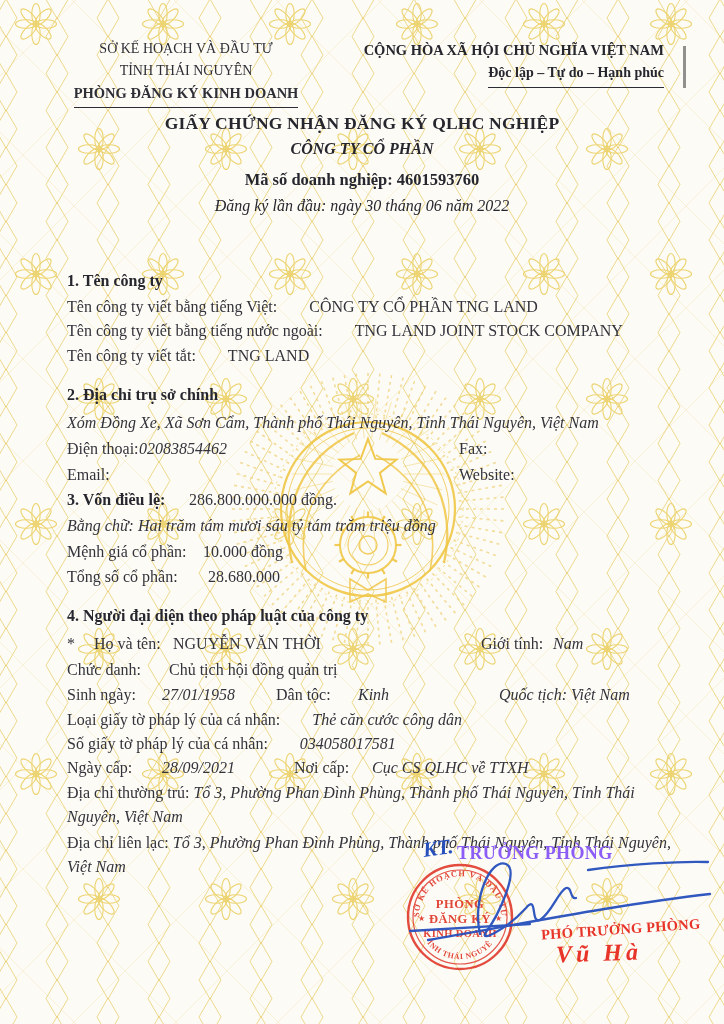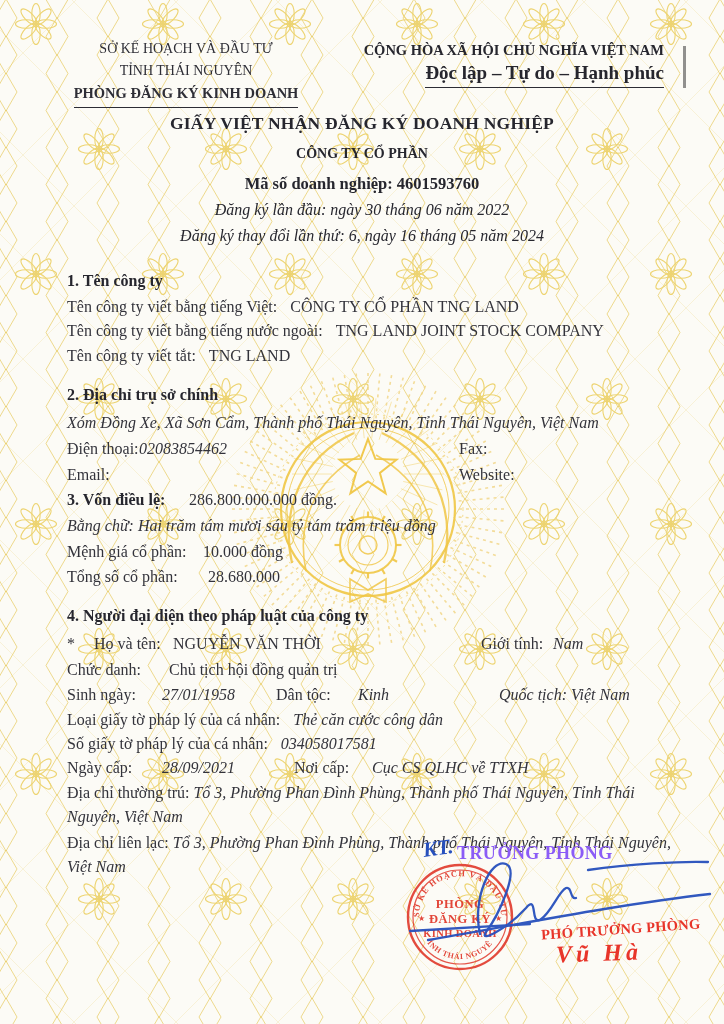--- a/index.html
+++ b/index.html
@@ -8,36 +8,36 @@
   svg.bg{position:absolute;left:0;top:0;z-index:0;}
   .emblem{position:absolute;left:228px;top:369px;z-index:1;}
   .content{position:absolute;left:0;top:0;width:724px;height:1024px;z-index:2;}
 
   
   .hl{position:absolute;top:38px;left:70px;width:232px;text-align:center;font-size:14px;line-height:22px;color:#2e2e36;}
   .hl .l3{font-weight:bold;font-size:14.5px;}
   .hl .u{display:inline-block;border-bottom:1.6px solid #2c2c34;padding-bottom:3px;}
   .hr{position:absolute;top:40px;left:352px;width:312px;text-align:right;color:#26262e;}
   .hr .l1{font-weight:bold;font-size:14.5px;line-height:20px;}
-  .hr .l2{font-weight:bold;font-size:19px;line-height:25px;}
+  .hr .l2{font-weight:bold;font-size:14px;line-height:25px;}
   .hr .u{display:inline-block;border-bottom:1.6px solid #2c2c34;padding-bottom:2px;}
 
   
   .titleblock{position:absolute;top:113px;left:0;width:724px;text-align:center;color:#26262e;}
   .t1{font-size:17.5px;font-weight:bold;letter-spacing:.2px;}
-  .t2{font-size:14px;font-weight:bold;margin-top:12px;}
+  .t2{font-size:16px;font-weight:bold;margin-top:6px;font-style:italic;}
   .code{font-size:16.5px;font-weight:bold;margin-top:12px;}
   .reg{font-size:16px;font-style:italic;line-height:26px;margin-top:3px;}
 
   
   .docbody{position:absolute;top:254px;left:67px;width:614px;font-size:16px;}
   .ln{position:relative;line-height:24.5px;}
   .h{font-weight:bold;line-height:26.5px;color:#26262e;margin-top:14px;}
   .it{font-style:italic;}
-  .gap{margin-left:9px;}
+  .gap{margin-left:28px;}
   .a{position:absolute;top:0;}
   .p-phv{left:72px;}  .p-fax{left:392px;} .p-web{left:392px;}
   .p-capv{left:122px;}
   .p-parv{left:136px;} .p-totv{left:141px;}
   .p-nmlbl{left:27px;} .p-nmv{left:106px;} .p-gen{left:414px;} .p-genv{left:486px;}
   .p-posv{left:102px;}
   .p-dobv{left:95px;} .p-eth{left:209px;} .p-ethv{left:291px;} .p-nat{left:400px;margin-left:32px;}
   .p-idd{left:95px;}  .p-plc{left:227px;} .p-plcv{left:305px;}
 
   
@@ -739,28 +739,27 @@
       <div>TỈNH THÁI NGUYÊN</div>
       <div class="l3"><span class="u">PHÒNG ĐĂNG KÝ KINH DOANH</span></div>
     </div>
 
     <div class="hr">
       <div class="l1">CỘNG HÒA XÃ HỘI CHỦ NGHĨA VIỆT NAM</div>
       <div class="l2"><span class="u">Độc lập – Tự do – Hạnh phúc</span></div>
     </div>
 
     <div class="titleblock">
-      <div class="t1">GIẤY VIỆT NHẬN ĐĂNG KÝ DOANH NGHIỆP</div>
+      <div class="t1">GIẤY CHỨNG NHẬN ĐĂNG KÝ QLHC NGHIỆP</div>
       <div class="t2">CÔNG TY CỔ PHẦN</div>
       <div class="code">
         <span>Mã số doanh nghiệp:</span>
         <span>4601593760</span>
       </div>
       <div class="reg">Đăng ký lần đầu: ngày 30 tháng 06 năm 2022</div>
-      <div class="reg" style="margin-top:0">Đăng ký thay đổi lần thứ: 6, ngày 16 tháng 05 năm 2024</div>
     </div>
 
     <div class="docbody">
 
       <div class="ln h">1. Tên công ty</div>
       <div class="ln">
         <span>Tên công ty viết bằng tiếng Việt:</span>
         <span class="gap">CÔNG TY CỔ PHẦN TNG LAND</span>
       </div>
       <div class="ln">

